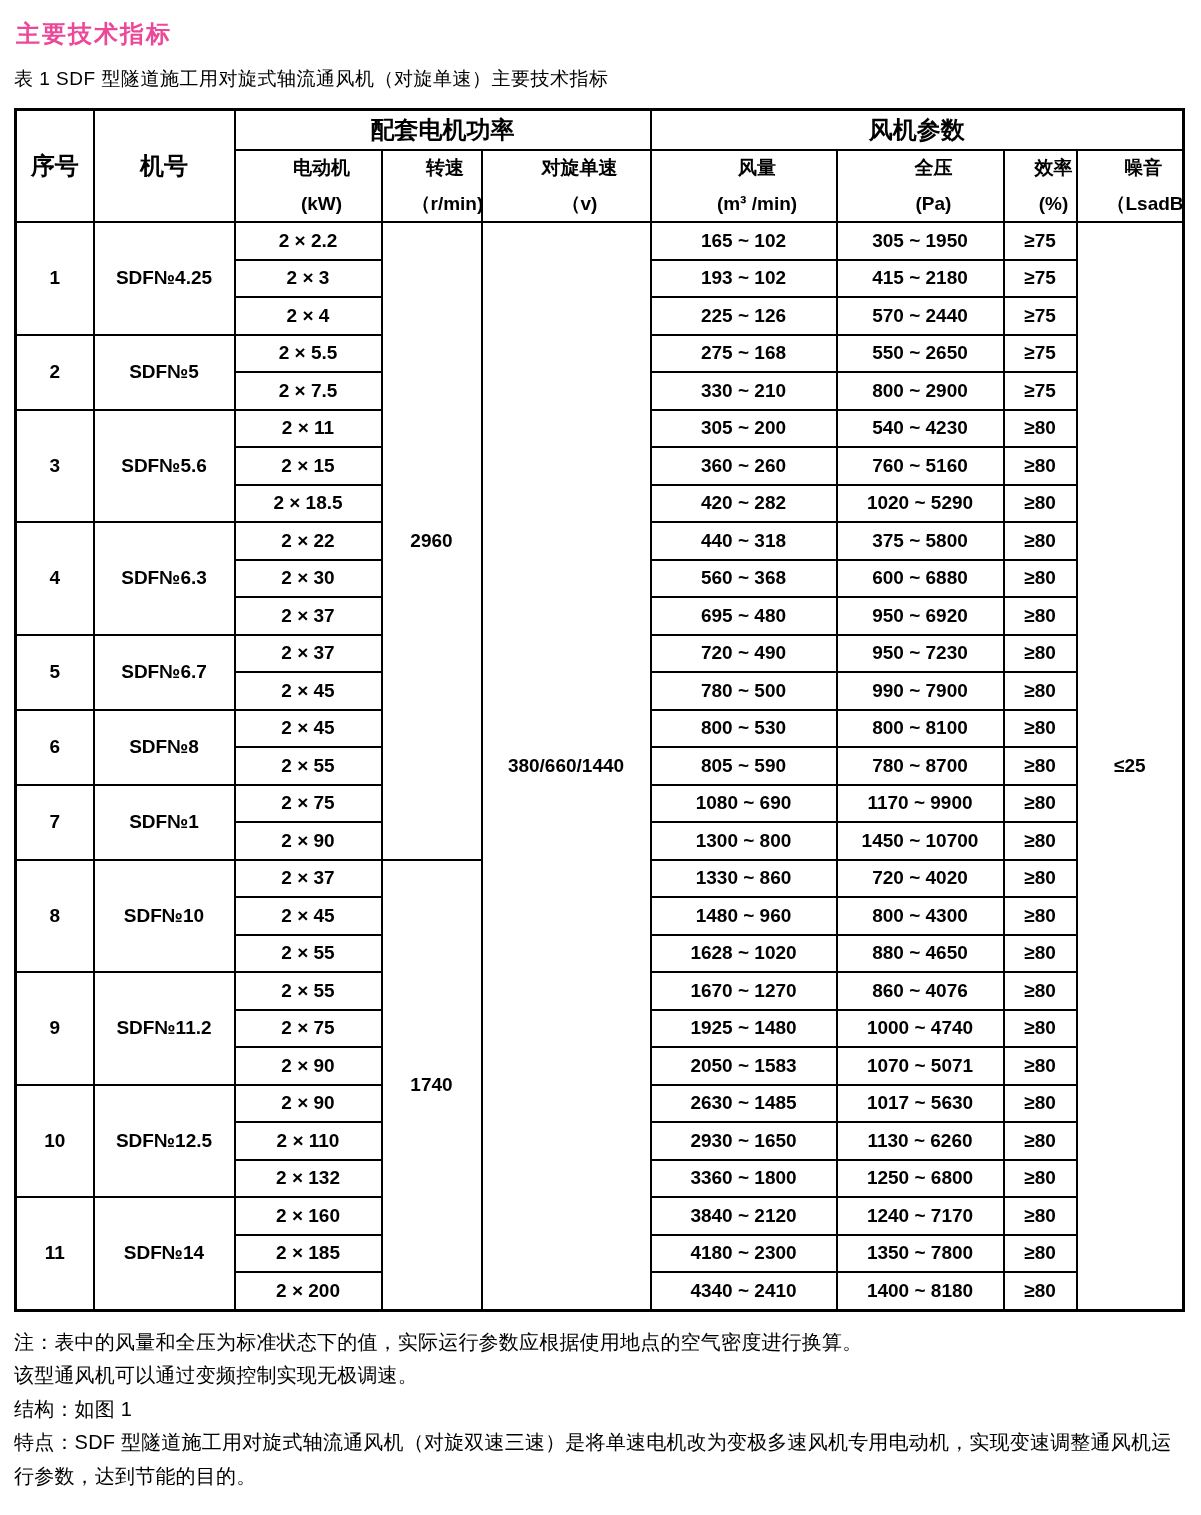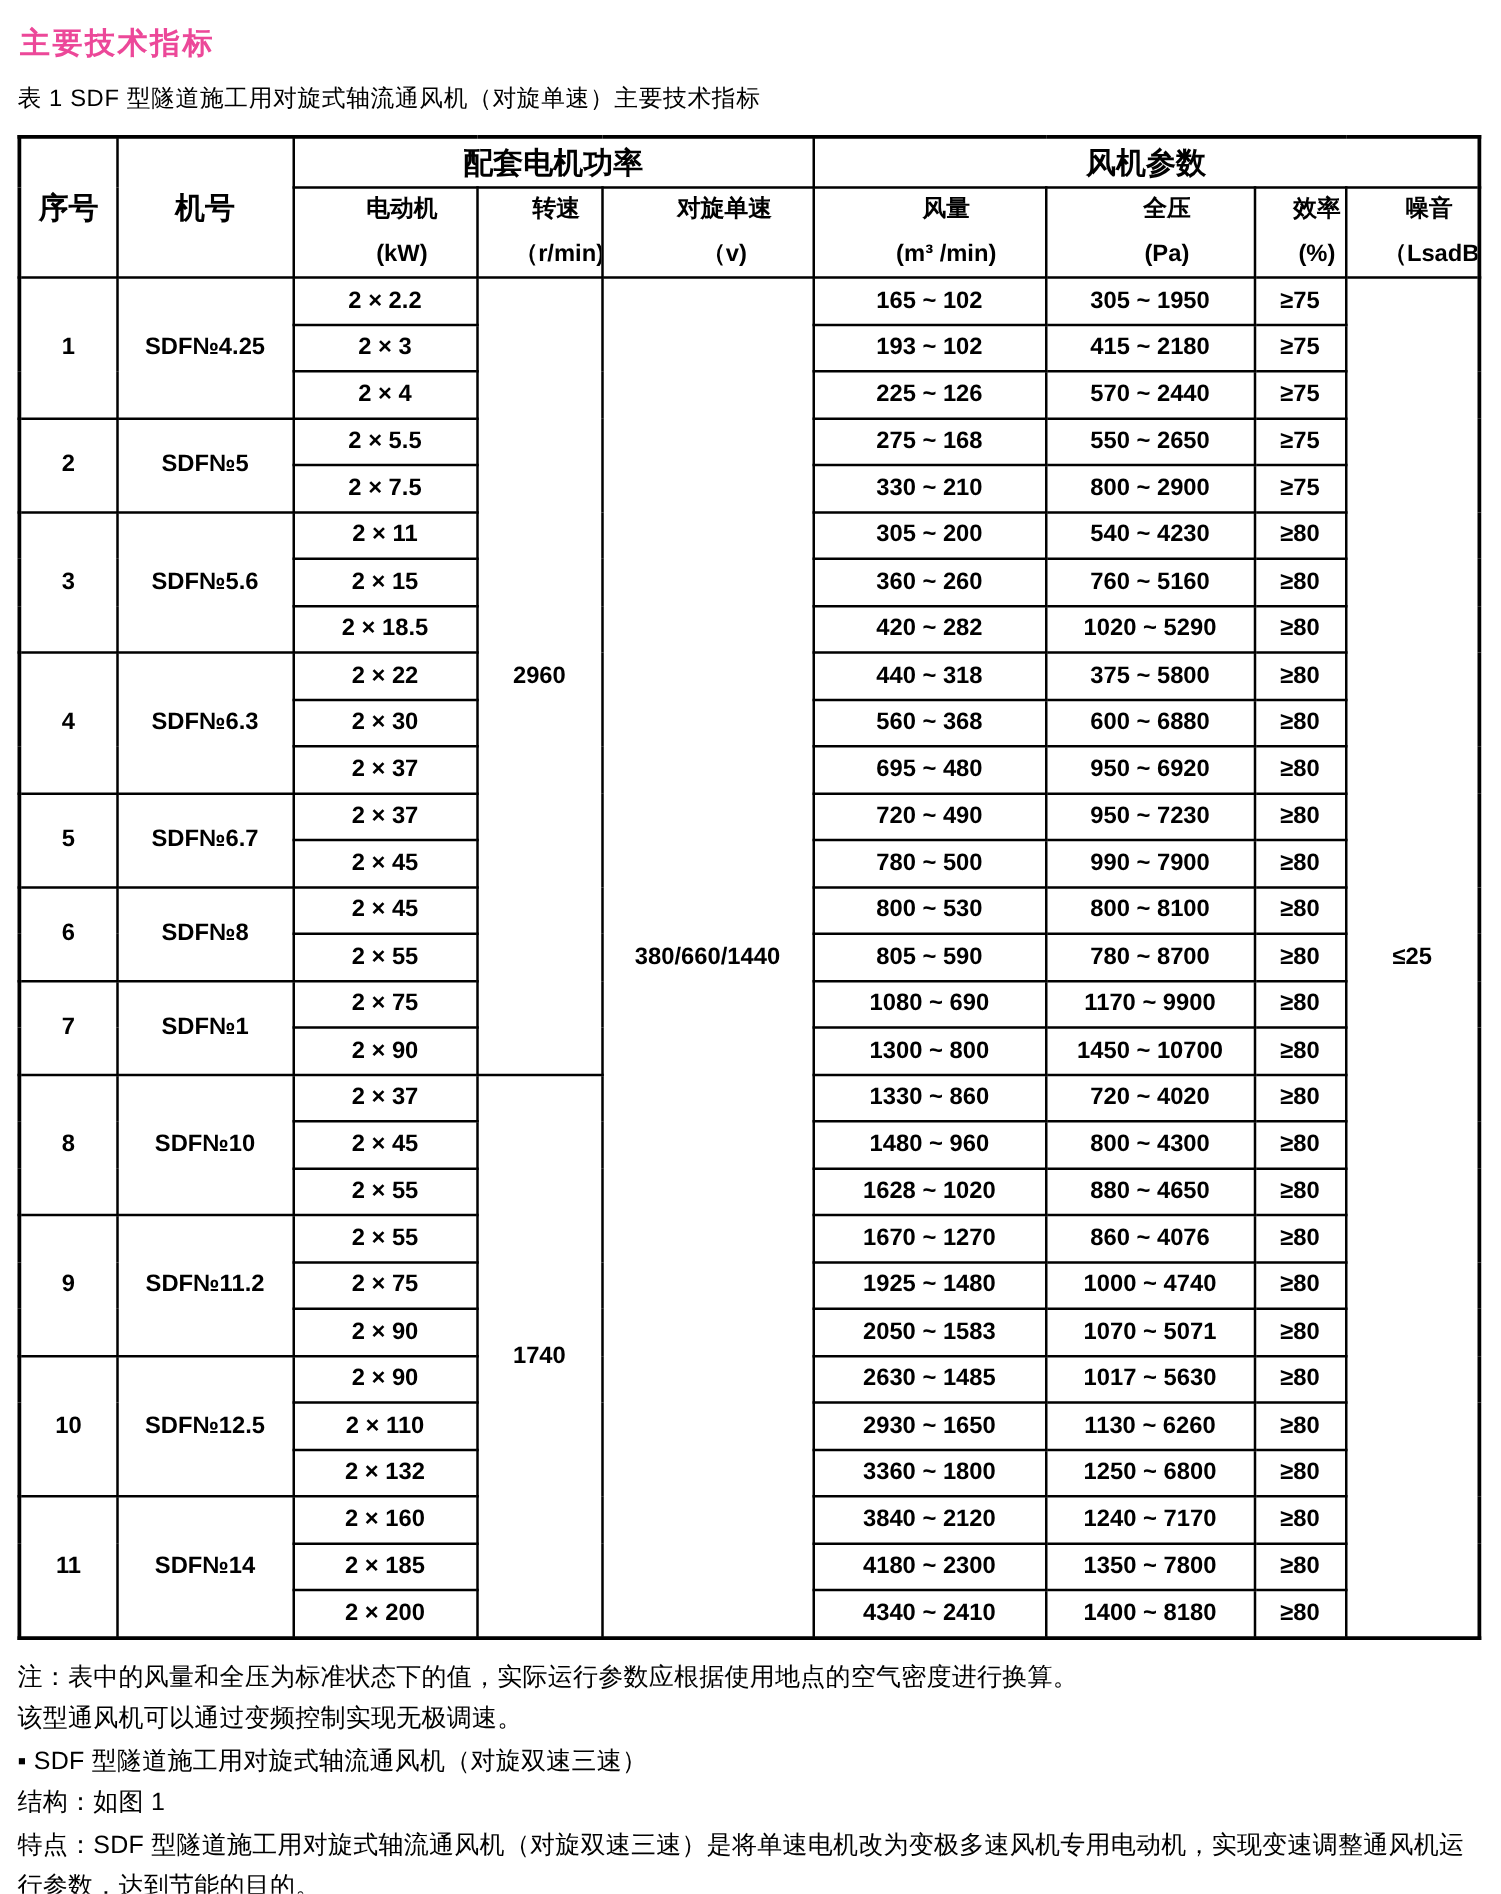--- a/index.html
+++ b/index.html
@@ -314,16 +314,15 @@
         <td>4340 ~ 2410</td>
         <td>1400 ~ 8180</td>
         <td>≥80</td>
       </tr>
     </tbody>
 </table>
 
 <div class="notes">
   <p>注：表中的风量和全压为标准状态下的值，实际运行参数应根据使用地点的空气密度进行换算。</p>
   <p>该型通风机可以通过变频控制实现无极调速。</p>
-  <p>▪ SDF 型隧道施工用对旋式轴流通风机（对旋双速三速）</p>
   <p>结构：如图 1</p>
   <p>特点：SDF 型隧道施工用对旋式轴流通风机（对旋双速三速）是将单速电机改为变极多速风机专用电动机，实现变速调整通风机运行参数，达到节能的目的。</p>
 </div>
 
 </body></html>

